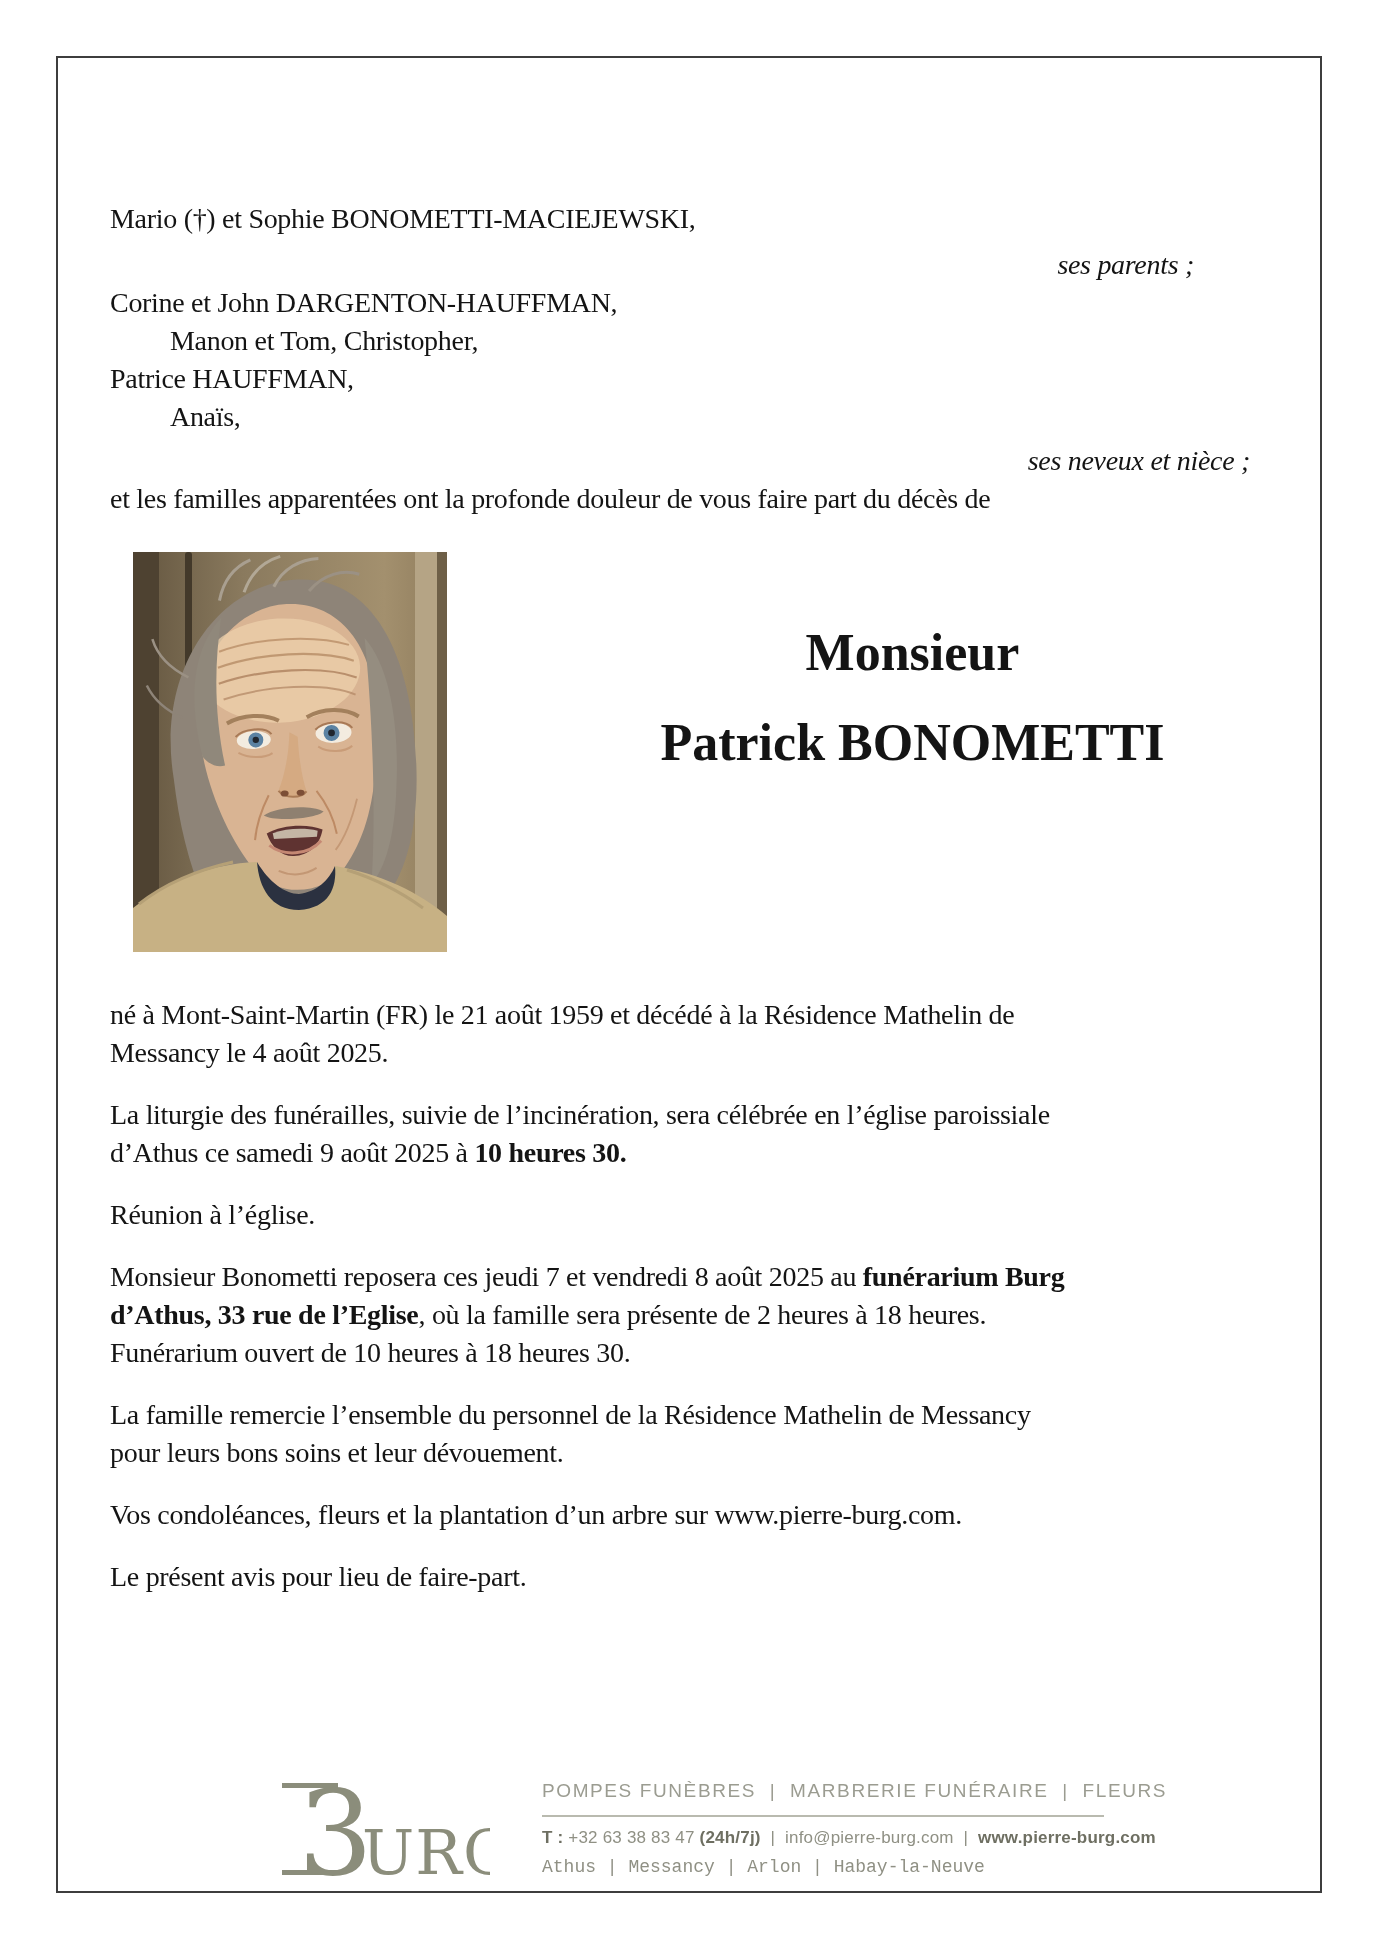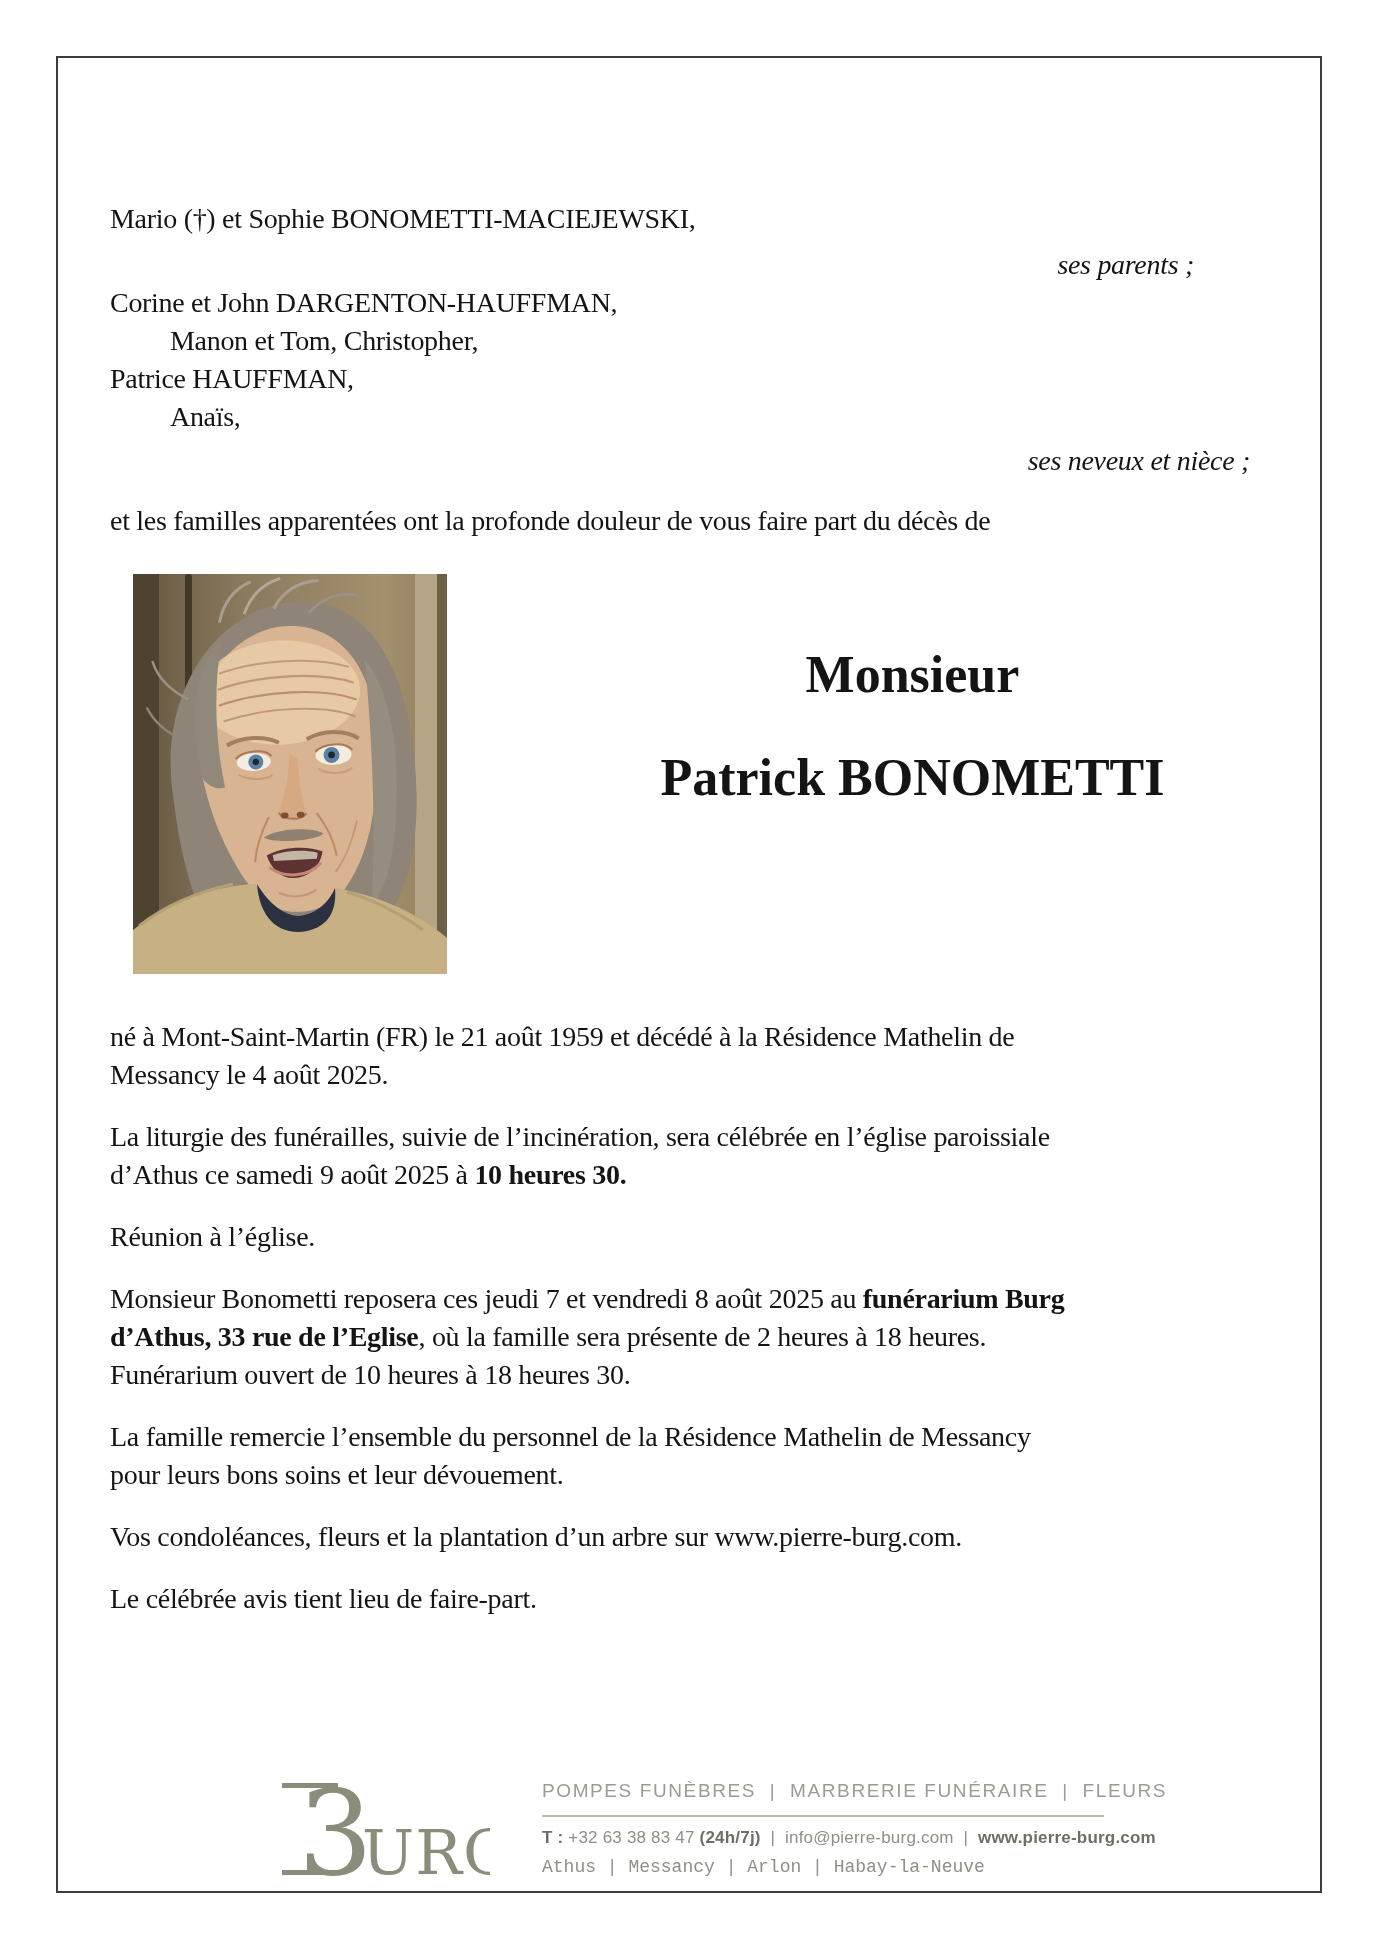--- a/index.html
+++ b/index.html
@@ -13,26 +13,26 @@
   }
   .content{
     position:absolute;left:0;top:0;right:0;
     padding:142px 70px 0 52px;box-sizing:border-box;
     font-size:28px;line-height:38px;letter-spacing:-0.3px;white-space:nowrap;
   }
   .line{display:block;}
   .indented{padding-left:60px;}
   .relation{display:block;text-align:right;font-style:italic;margin-top:6px;}
   .relation-parents{padding-right:56px;margin-top:8px;}
-  .intro{display:block;margin-top:22px;}
+  .intro{display:block;}
   .photo-row{display:flex;margin-top:34px;gap:48px;}
   .photo{width:314px;height:400px;margin-left:23px;flex:0 0 auto;display:block;}
   .title-block{flex:1;text-align:center;padding-left:80px;padding-top:74px;white-space:normal;}
   .title-line{font-weight:bold;font-size:52px;line-height:54px;letter-spacing:0;}
-  .title-line + .title-line{margin-top:49px;}
+  .title-line + .title-line{margin-top:36px;}
   .paragraphs{margin-top:44px;}
   .paragraphs p{margin:0 0 24px 0;}
   .paragraphs b{font-weight:bold;}
   .footer{
     position:absolute;left:0;right:0;bottom:12px;
     display:flex;align-items:flex-end;
     font-family:"Liberation Sans",sans-serif;white-space:nowrap;
   }
   .logo{margin-left:224px;flex:0 0 auto;}
   .footer-right{margin-left:52px;padding-bottom:2px;}
@@ -132,21 +132,21 @@
         </div>
       </div>
 
       <div class="paragraphs">
         <p><span>né à Mont-Saint-Martin (FR) le 21 août 1959 et décédé à la Résidence Mathelin de</span><br><span>Messancy le 4 août 2025.</span></p>
         <p><span>La liturgie des funérailles, suivie de l’incinération, sera célébrée en l’église paroissiale</span><br><span>d’Athus ce samedi 9 août 2025 à </span><b>10 heures 30.</b></p>
         <p><span>Réunion à l’église.</span></p>
         <p><span>Monsieur Bonometti reposera ces jeudi 7 et vendredi 8 août 2025 au </span><b>funérarium Burg</b><br><b>d’Athus, 33 rue de l’Eglise</b><span>, où la famille sera présente de 2 heures à 18 heures.</span><br><span>Funérarium ouvert de 10 heures à 18 heures 30.</span></p>
         <p><span>La famille remercie l’ensemble du personnel de la Résidence Mathelin de Messancy</span><br><span>pour leurs bons soins et leur dévouement.</span></p>
         <p><span>Vos condoléances, fleurs et la plantation d’un arbre sur www.pierre-burg.com.</span></p>
-        <p><span>Le célébrée avis tient lieu de faire-part.</span></p>
+        <p><span>Le présent avis pour lieu de faire-part.</span></p>
       </div>
     </div>
 
     <div class="footer">
       <svg class="logo" width="208" height="106" viewBox="0 0 208 106" xmlns="http://www.w3.org/2000/svg">
         <rect x="0" y="10" width="56" height="5" fill="#8b8d7b"></rect>
         <rect x="0" y="97" width="56" height="5" fill="#8b8d7b"></rect>
         <text x="16" y="101" font-family="DejaVu Serif, Liberation Serif, serif" font-size="118" fill="#8b8d7b">3</text>
         <text x="80" y="101" font-family="DejaVu Serif, Liberation Serif, serif" font-size="62" letter-spacing="1" fill="#8b8d7b">URG</text>
       </svg>

